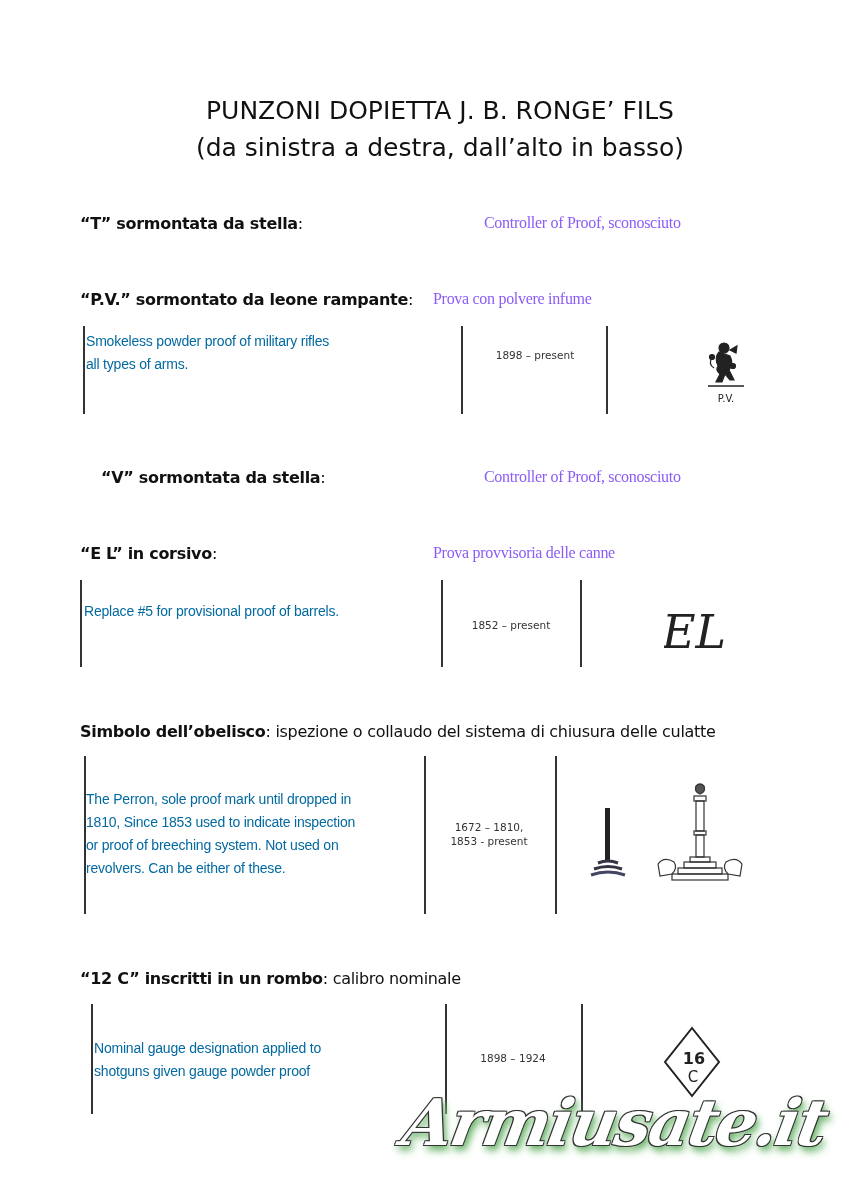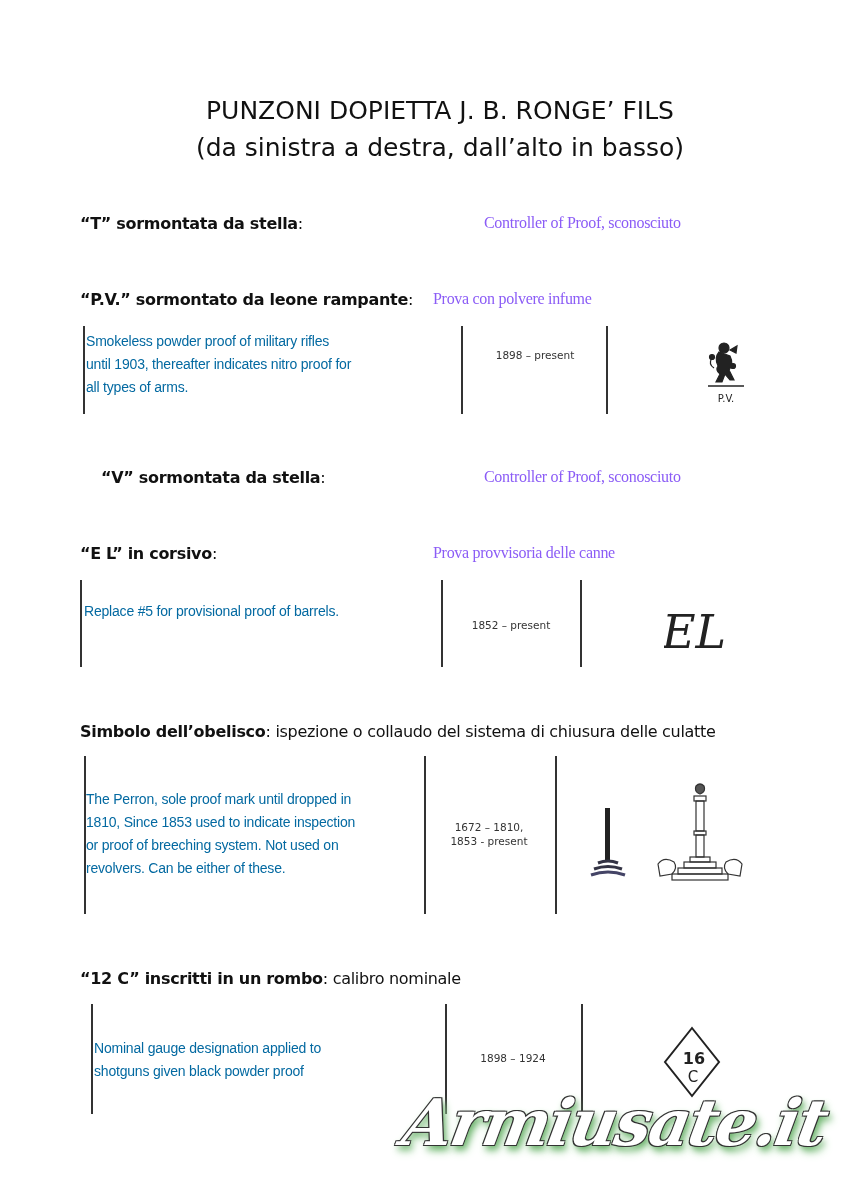--- a/index.html
+++ b/index.html
@@ -26,21 +26,20 @@
 <div class="heading" style="top:214px;"><b>“T” sormontata da stella</b><span>:</span></div>
 <div class="desc" style="left:484px; top:214px;">Controller of Proof, sconosciuto</div>
 
 <div class="heading" style="top:290px;"><b>“P.V.” sormontato da leone rampante</b><span>:</span></div>
 <div class="desc" style="left:433px; top:290px;">Prova con polvere infume</div>
 
 <div>
   <div class="vline" style="left:83px; top:326px; height:88px;"></div>
   <div class="cell-text" style="left:86px; top:330px;">
     <div>Smokeless powder proof of military rifles</div>
-    <div>until 1903, thereafter indicates nitro proof for</div>
     <div>all types of arms.</div>
   </div>
   <div class="vline" style="left:461px; top:326px; height:88px;"></div>
   <div class="date" style="left:470px; top:348px; width:130px;">1898 – present</div>
   <div class="vline" style="left:606px; top:326px; height:88px;"></div>
   <div class="mark" style="left:700px; top:340px; width:50px; height:75px;">
     <svg width="50" height="75" viewBox="0 0 50 75">
       <g fill="#222" stroke="#222" stroke-width="1.2">
         <circle cx="24" cy="8" r="5"></circle>
         <path d="M19 12 Q14 18 18 26 Q15 30 20 34 L16 42 L22 42 L25 34 L30 40 L34 40 L29 30 Q34 24 30 16 Z"></path>
@@ -118,21 +117,21 @@
     </svg>
   </div>
 </div>
 
 <div class="heading" style="top:969px;"><b>“12 C” inscritti in un rombo</b><span>:</span><span> calibro nominale</span></div>
 
 <div>
   <div class="vline" style="left:91px; top:1004px; height:110px;"></div>
   <div class="cell-text" style="left:94px; top:1037px;">
     <div>Nominal gauge designation applied to</div>
-    <div>shotguns given black powder proof</div>
+    <div>shotguns given gauge powder proof</div>
   </div>
   <div class="vline" style="left:445px; top:1004px; height:110px;"></div>
   <div class="date" style="left:452px; top:1051px; width:122px;">1898 – 1924</div>
   <div class="vline" style="left:581px; top:1004px; height:110px;"></div>
   <div class="mark" style="left:663px; top:1026px; width:58px; height:72px;text-align:right;">
     <svg width="58" height="72" viewBox="0 0 58 72">
       <polygon points="29,2 56,36 29,70 2,36" fill="none" stroke="#222" stroke-width="2"></polygon>
       <text x="31" y="38" text-anchor="middle" font-family="DejaVu Sans, sans-serif" font-weight="bold" font-size="16" fill="#222">16</text>
       <text x="30" y="56" text-anchor="middle" font-family="DejaVu Sans, sans-serif" font-size="15" fill="#222">C</text>
     </svg>

